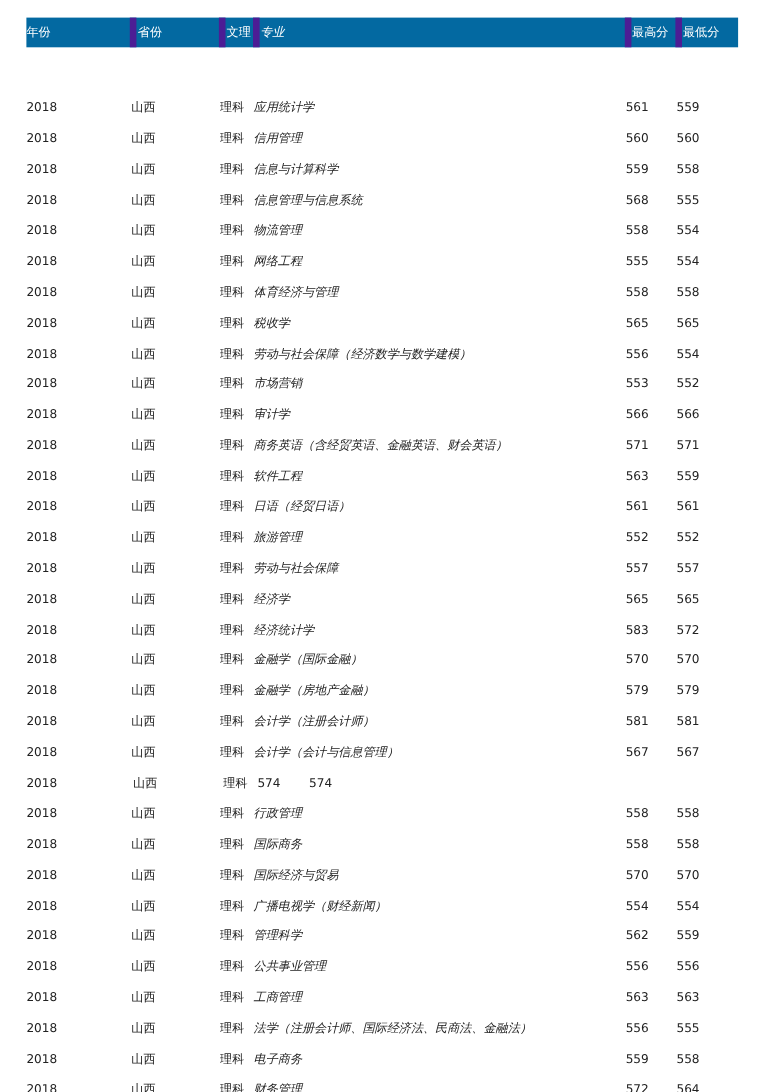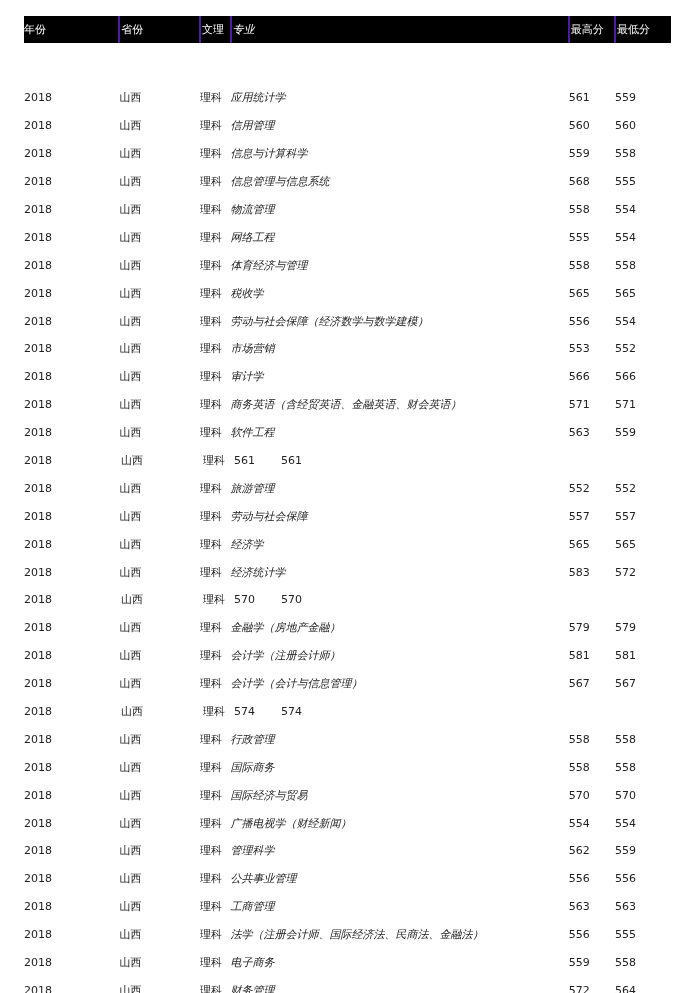--- a/index.html
+++ b/index.html
@@ -1,21 +1,21 @@
 <!DOCTYPE html>
 <html><head>
 <meta charset="utf-8">
 <style>
   html, body { margin: 0; padding: 0; background: #ffffff; }
   body { width: 698px; height: 993px; position: relative; overflow: hidden;
          font-family: "DejaVu Sans", "Liberation Sans", sans-serif; font-size: 11px; color: #222; }
   .table { position: absolute; left: 24px; top: 16px; width: 647px; }
-  .header { display: flex; height: 27px; background: #000000; }
+  .header { display: flex; height: 27px; background: #0369a1; }
   .header .cell { color: #ffffff; line-height: 27px; height: 27px; box-sizing: border-box;
-                  border-left: 2px solid #4c1d95; padding-left: 1px; white-space: nowrap; }
+                  border-left: 6px solid #4c1d95; padding-left: 1px; white-space: nowrap; }
   .header .cell:first-child { border-left: none; padding-left: 0; }
   .row { display: flex; height: 27.9px; align-items: center; }
   .row .cell { white-space: nowrap; box-sizing: border-box; padding-left: 1px; }
   .row .cell:first-child { padding-left: 0; }
   .c-year { width: 96px; }
   .c-prov { width: 82px; }
   .c-type { width: 31px; }
   .c-major { width: 344px; font-style: italic; }
   .c-max { width: 47px; }
   .c-min { width: 58px; }
@@ -135,20 +135,21 @@
         <div class="cell c-prov">山西</div>
         <div class="cell c-type">理科</div>
         <div class="cell c-major">软件工程</div>
         <div class="cell c-max">563</div>
         <div class="cell c-min">559</div>
       </div>
       <div class="row">
         <div class="cell c-year">2018</div>
         <div class="cell c-prov">山西</div>
         <div class="cell c-type">理科</div>
+        <div class="cell c-major">日语（经贸日语）</div>
         <div class="cell c-max">561</div>
         <div class="cell c-min">561</div>
       </div>
       <div class="row">
         <div class="cell c-year">2018</div>
         <div class="cell c-prov">山西</div>
         <div class="cell c-type">理科</div>
         <div class="cell c-major">旅游管理</div>
         <div class="cell c-max">552</div>
         <div class="cell c-min">552</div>
@@ -174,20 +175,21 @@
         <div class="cell c-prov">山西</div>
         <div class="cell c-type">理科</div>
         <div class="cell c-major">经济统计学</div>
         <div class="cell c-max">583</div>
         <div class="cell c-min">572</div>
       </div>
       <div class="row">
         <div class="cell c-year">2018</div>
         <div class="cell c-prov">山西</div>
         <div class="cell c-type">理科</div>
+        <div class="cell c-major">金融学（国际金融）</div>
         <div class="cell c-max">570</div>
         <div class="cell c-min">570</div>
       </div>
       <div class="row">
         <div class="cell c-year">2018</div>
         <div class="cell c-prov">山西</div>
         <div class="cell c-type">理科</div>
         <div class="cell c-major">金融学（房地产金融）</div>
         <div class="cell c-max">579</div>
         <div class="cell c-min">579</div>

